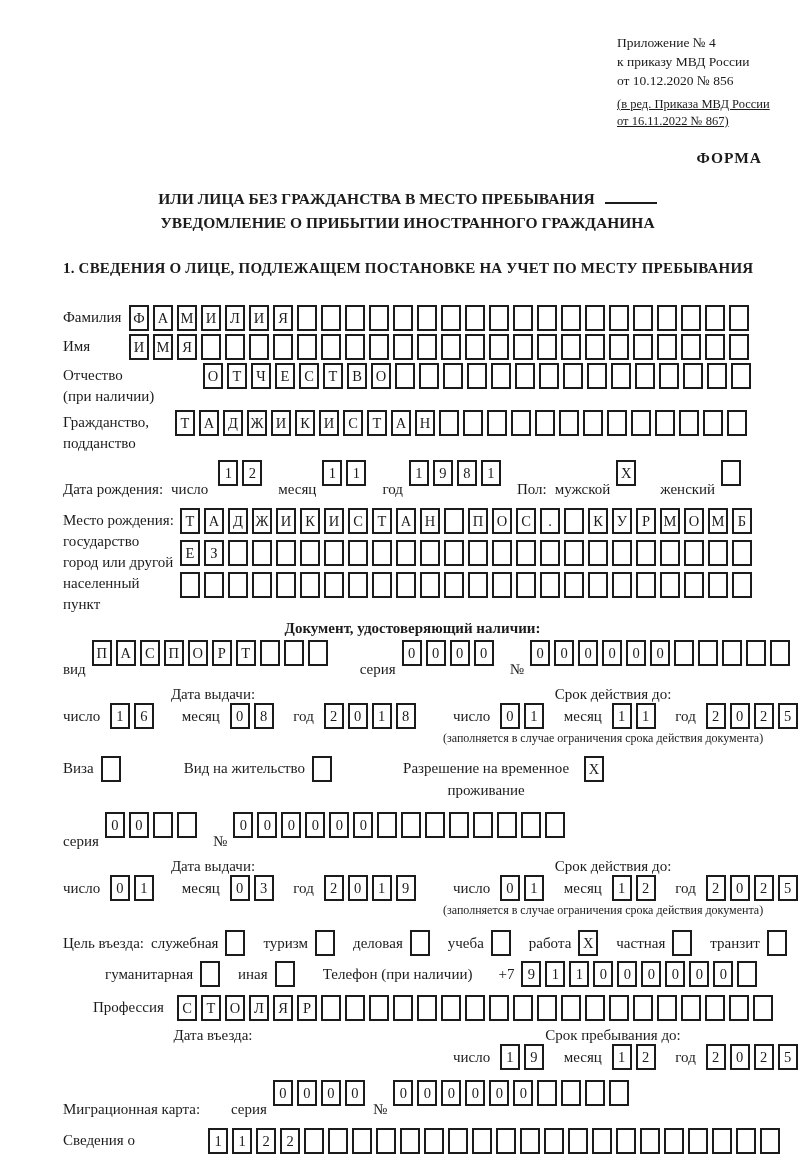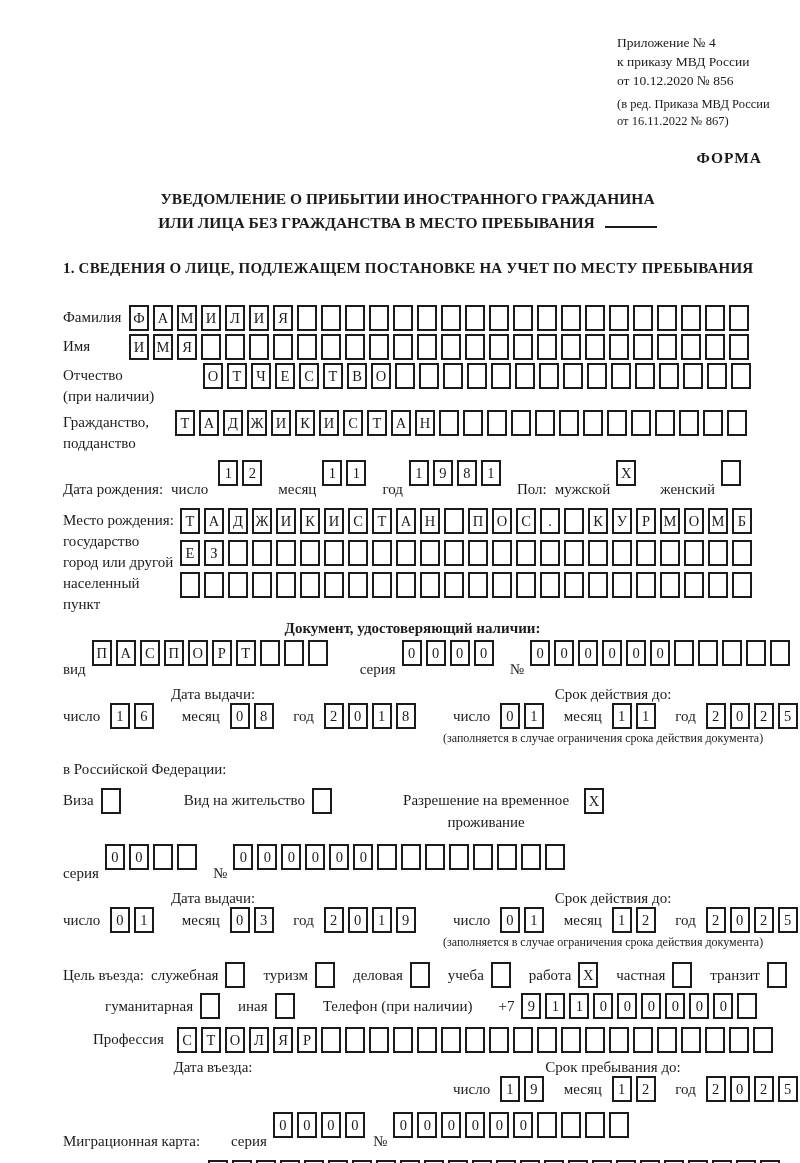--- a/index.html
+++ b/index.html
@@ -4,21 +4,21 @@
 <style>
   html,body{margin:0;padding:0;}
   body{
     width:800px;height:1163px;background:#ffffff;color:#1b1b1b;
     font-family:"Liberation Serif","DejaVu Serif",serif;font-size:15px;
     overflow:hidden;position:relative;
   }
   .page{padding:34px 8px 0 63px;box-sizing:border-box;width:800px;}
   
   .appendix{margin-left:554px;width:180px;font-size:13.5px;line-height:1.4;}
-  .appendix-note{margin-top:5px;font-size:12.5px;}
+  .appendix-note{margin-top:5px;font-size:12.5px;text-decoration:underline;}
   .form-label{font-weight:bold;text-align:right;padding-right:30px;margin-top:18px;font-size:15.5px;letter-spacing:1px;}
   .title{font-weight:bold;text-align:center;font-size:15.5px;margin-top:20px;line-height:1.6;margin-left:-40px;}
   .blank-line{display:inline-block;width:52px;border-bottom:2px solid #1b1b1b;margin-left:10px;vertical-align:baseline;}
   .section-heading{font-weight:bold;margin-top:24px;font-size:15px;letter-spacing:.2px;}
   
   .cell{display:inline-block;box-sizing:border-box;width:20px;height:26px;border:2px solid #1b1b1b;
         margin-right:4px;text-align:center;font-size:14.5px;line-height:22px;vertical-align:top;background:#fff;}
   .cells{display:inline-block;white-space:nowrap;line-height:26px;}
   
   .frow{display:flex;align-items:flex-start;margin-top:3px;}
@@ -59,22 +59,22 @@
     <div>от 10.12.2020 № 856</div>
     <div class="appendix-note">
       <div>(в ред. Приказа МВД России</div>
       <div>от 16.11.2022 № 867)</div>
     </div>
   </div>
 
   <div class="form-label">ФОРМА</div>
 
   <div class="title">
+    <div><span>ИЛИ ЛИЦА БЕЗ ГРАЖДАНСТВА В МЕСТО ПРЕБЫВАНИЯ</span><span class="blank-line"></span></div>
     <div>УВЕДОМЛЕНИЕ О ПРИБЫТИИ ИНОСТРАННОГО ГРАЖДАНИНА</div>
-    <div><span>ИЛИ ЛИЦА БЕЗ ГРАЖДАНСТВА В МЕСТО ПРЕБЫВАНИЯ</span><span class="blank-line"></span></div>
   </div>
 
   <div class="section-heading">1. СВЕДЕНИЯ О ЛИЦЕ, ПОДЛЕЖАЩЕМ ПОСТАНОВКЕ НА УЧЕТ ПО МЕСТУ ПРЕБЫВАНИЯ</div>
 
   <div class="frow" style="margin-top:28px;">
     <span class="lbl lw66">Фамилия</span>
     <span class="cells"><span class="cell">Ф</span><span class="cell">А</span><span class="cell">М</span><span class="cell">И</span><span class="cell">Л</span><span class="cell">И</span><span class="cell">Я</span><span class="cell"></span><span class="cell"></span><span class="cell"></span><span class="cell"></span><span class="cell"></span><span class="cell"></span><span class="cell"></span><span class="cell"></span><span class="cell"></span><span class="cell"></span><span class="cell"></span><span class="cell"></span><span class="cell"></span><span class="cell"></span><span class="cell"></span><span class="cell"></span><span class="cell"></span><span class="cell"></span><span class="cell"></span></span>
   </div>
 
   <div class="frow">
@@ -158,21 +158,20 @@
         <span class="inlbl">месяц</span>
         <span class="cells gap10"><span class="cell">1</span><span class="cell">1</span></span>
         <span class="inlbl">год</span>
         <span class="cells"><span class="cell">2</span><span class="cell">0</span><span class="cell">2</span><span class="cell">5</span></span>
       </div>
       <div class="dates-note">(заполняется в случае ограничения срока действия документа)</div>
     </div>
   </div>
 
   <div class="intro">
-    <div>в Российской Федерации:</div>
   </div>
 
   <div class="res-options">
     <span class="opt">
       <span class="opt-label">Виза</span>
       <span class="cells gap18"><span class="cell"></span></span>
     </span>
     <span class="opt">
       <span class="opt-label">Вид на жительство</span>
       <span class="cells gap18"><span class="cell"></span></span>

